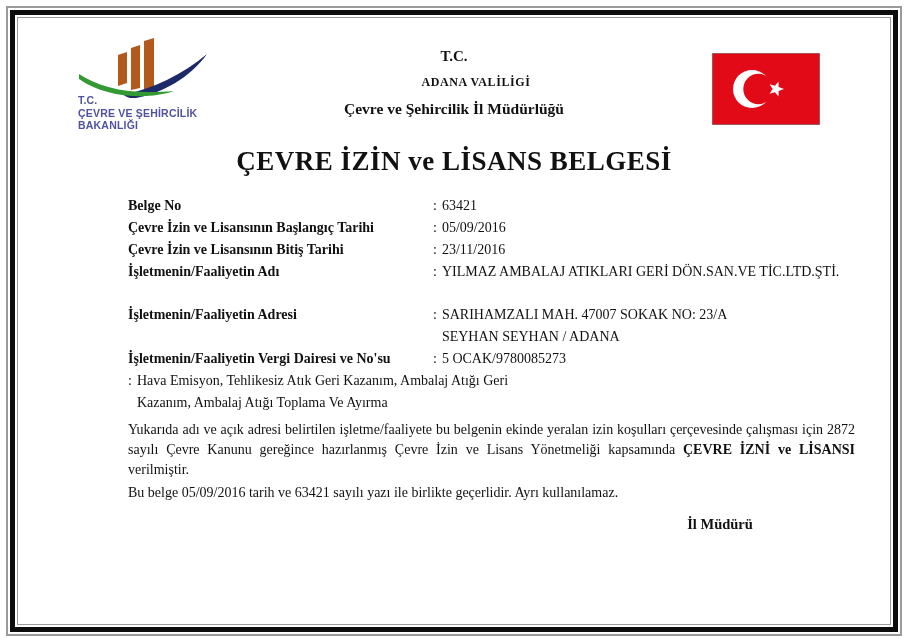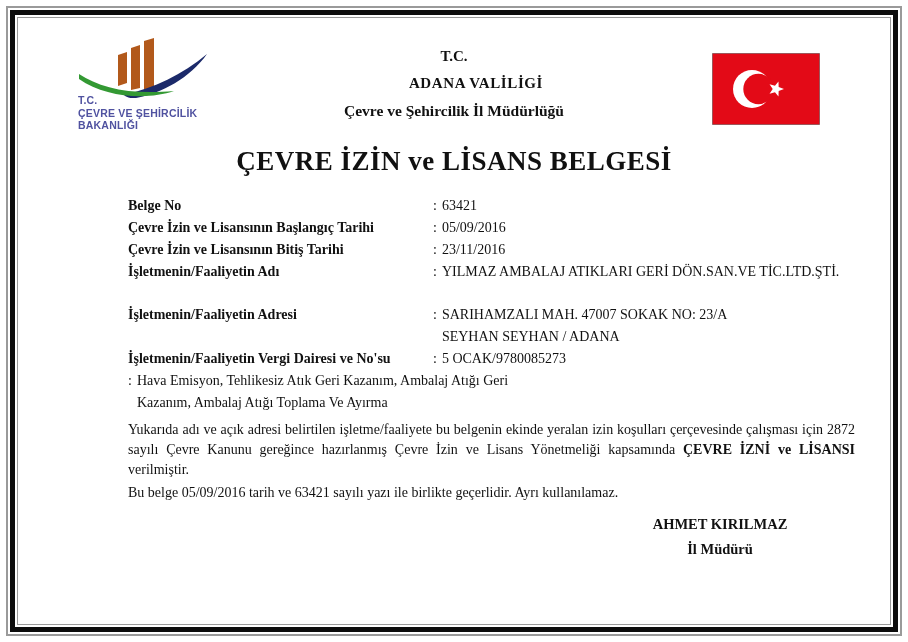--- a/index.html
+++ b/index.html
@@ -15,21 +15,21 @@
 
   
   .logo{position:absolute;left:78px;top:38px;width:160px;}
   .logo svg{display:block;}
   .logo-text{margin-top:-4px;font-family:"Liberation Sans", sans-serif;
     font-weight:bold;font-size:10.5px;line-height:12.5px;color:#5052a0;letter-spacing:.2px;}
 
   
   .gov-header{position:absolute;left:0;right:0;top:48px;text-align:center;font-weight:bold;}
   .gov-header .h1{font-size:15px;margin-bottom:10px;}
-  .gov-header .h2{font-size:15px;margin-bottom:10px;letter-spacing:.6px;margin-left:44px;}
+  .gov-header .h2{font-size:12px;margin-bottom:10px;letter-spacing:.6px;margin-left:44px;}
   .gov-header .h3{font-size:15.5px;}
 
   
   .flag{position:absolute;left:712px;top:53px;width:108px;height:72px;}
 
   
   .doc-title{position:absolute;left:0;right:0;top:146px;text-align:center;
     font-weight:bold;font-size:27px;letter-spacing:.5px;}
 
   
@@ -144,16 +144,15 @@
     </div>
   </div>
 
   <div class="paragraph">
     <span>Yukarıda adı ve açık adresi belirtilen işletme/faaliyete bu belgenin ekinde yeralan izin koşulları çerçevesinde çalışması için 2872 sayılı Çevre Kanunu gereğince hazırlanmış Çevre İzin ve Lisans Yönetmeliği kapsamında </span><span class="bold">ÇEVRE İZNİ ve LİSANSI</span><span> verilmiştir.</span>
   </div>
 
   <div class="validity">Bu belge 05/09/2016 tarih ve 63421 sayılı yazı ile birlikte geçerlidir. Ayrı kullanılamaz.</div>
 
   <div class="signature">
-    <div>AHMET KIRILMAZ</div>
     <div>İl Müdürü</div>
   </div>
 </div>
 
 </body></html>

